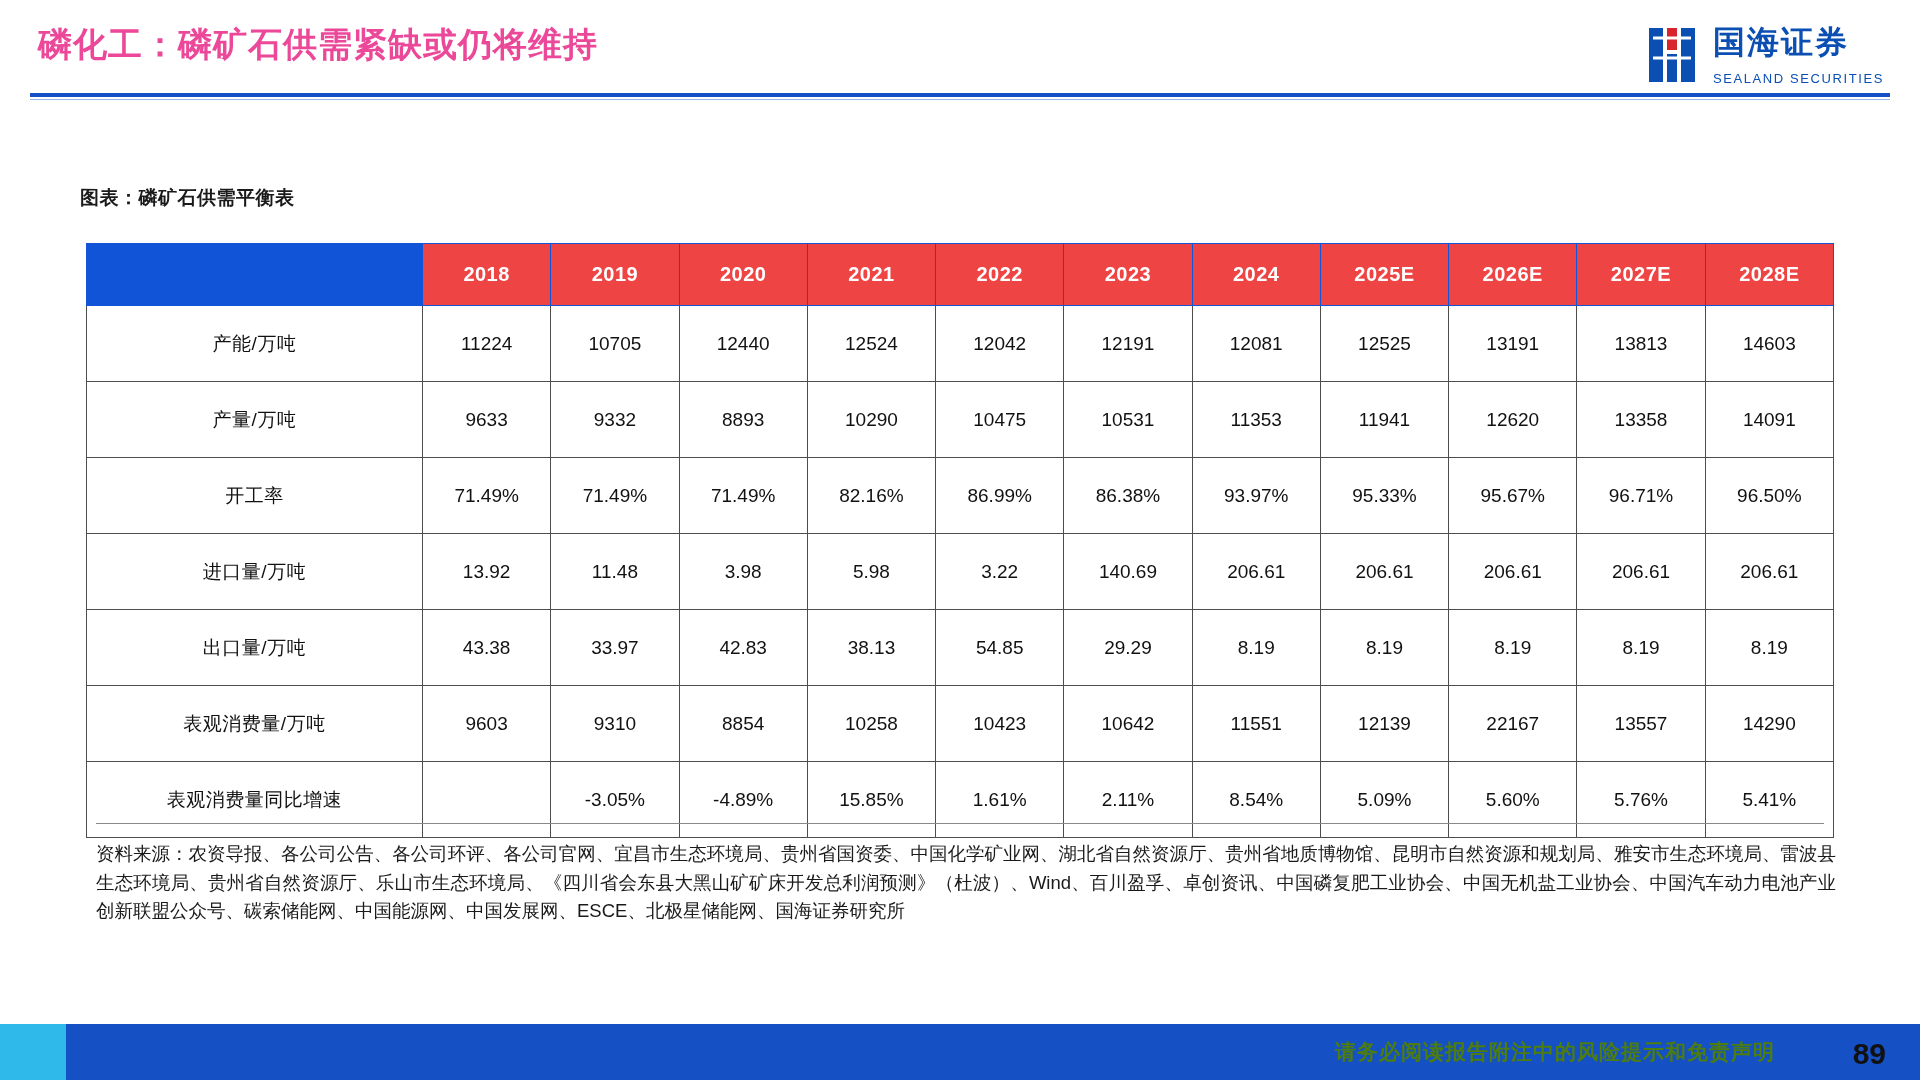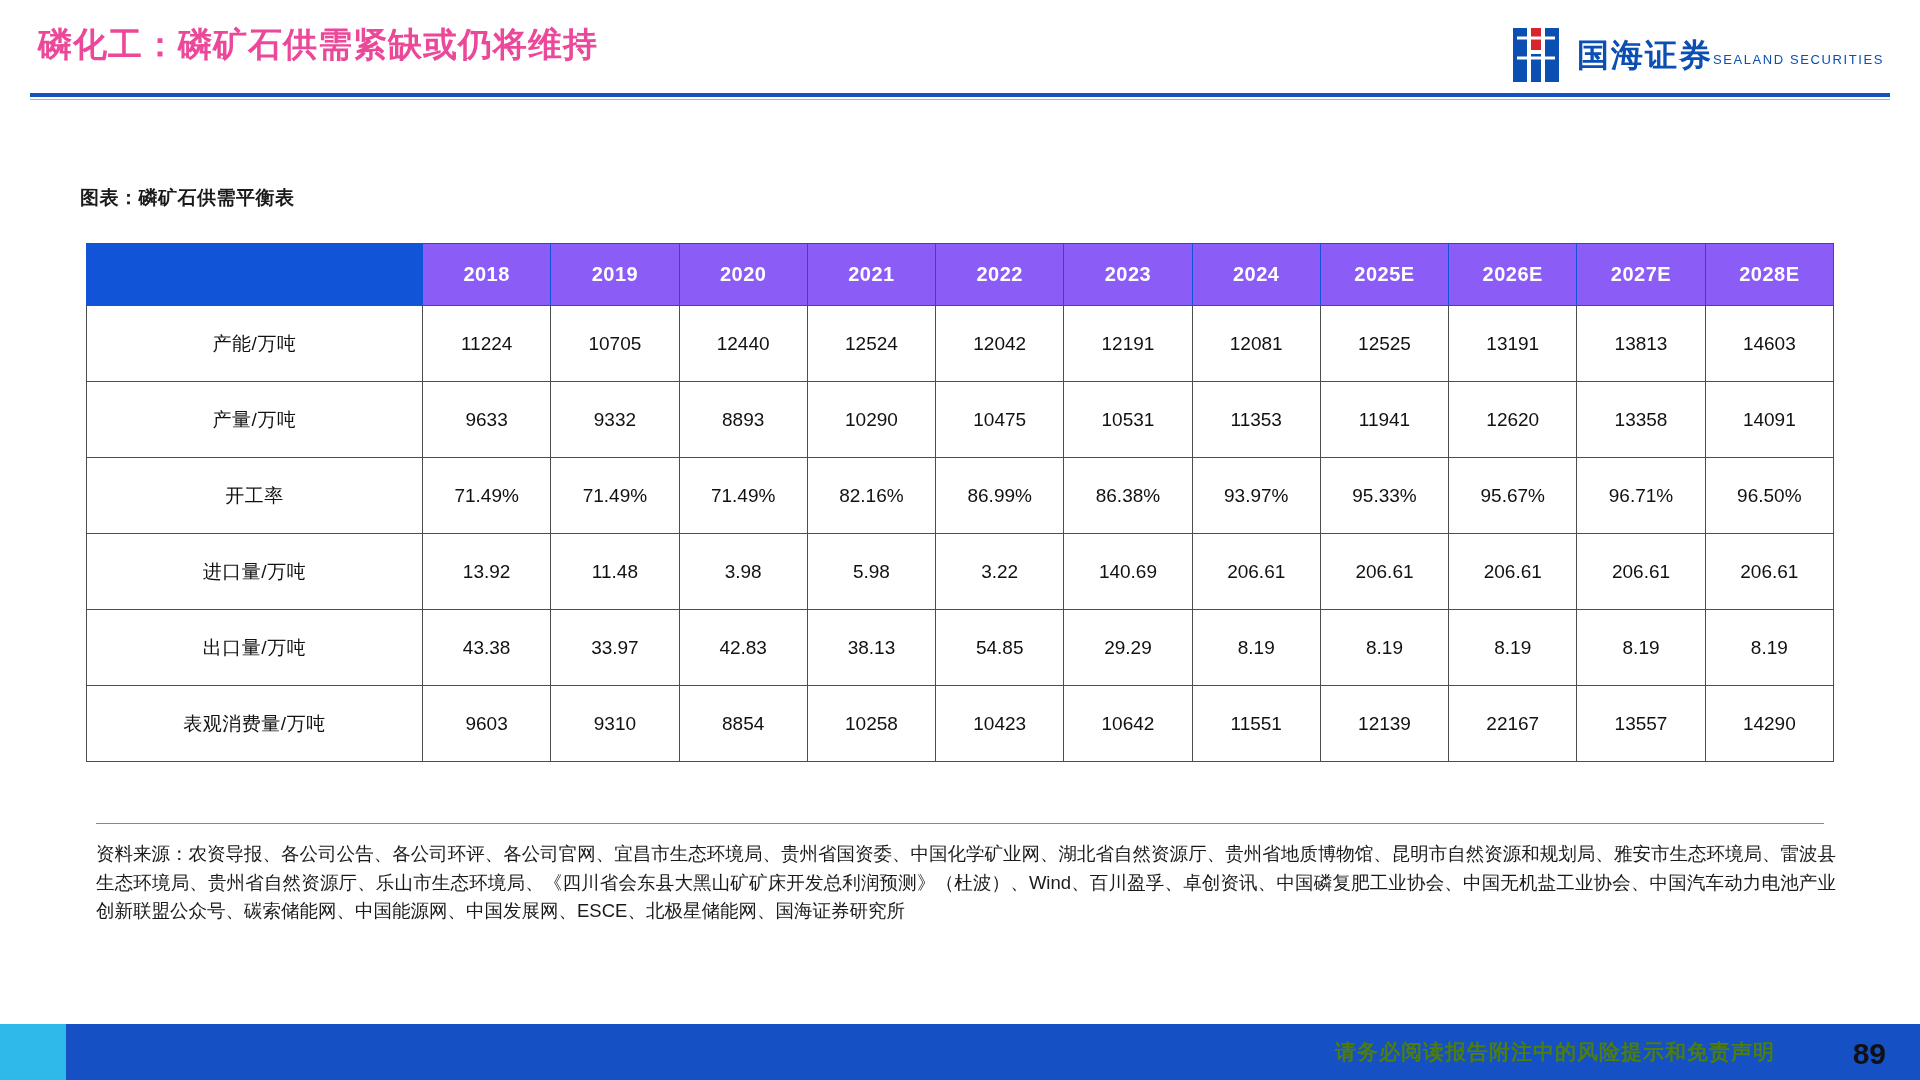--- a/index.html
+++ b/index.html
@@ -50,21 +50,21 @@
     display: flex;
     align-items: center;
     gap: 12px;
   }
   .logo-mark {
     width: 58px; height: 62px;
     position: relative;
   }
   .logo-text {
     display: flex;
-    flex-direction: row;
+    flex-direction: column;
     justify-content: center;
     line-height: 1;
   }
   .logo-cn {
     font-size: 32px;
     font-weight: bold;
     color: #0b4fb3;
     letter-spacing: 2px;
   }
   .logo-en {
@@ -98,21 +98,21 @@
   table.data th, table.data td {
     border: 1px solid #4d4d4d;
     text-align: center;
     vertical-align: middle;
     font-size: 19px;
     color: #111111;
     height: 76px;
     padding: 0 2px;
   }
   table.data thead th {
-    background: #8b5cf6;
+    background: #ef4444;
     color: #ffffff;
     font-weight: bold;
     font-size: 20px;
     height: 62px;
     border-color: #1154d8;
     letter-spacing: 0.5px;
   }
   table.data thead th.rowhead-blank {
     background: #1154d8;
     border-color: #1154d8;
@@ -311,20 +311,34 @@
           <td>8854</td>
           <td>10258</td>
           <td>10423</td>
           <td>10642</td>
           <td>11551</td>
           <td>12139</td>
           <td>22167</td>
           <td>13557</td>
           <td>14290</td>
         </tr>
+        <tr>
+          <td class="rowlabel">表观消费量同比增速</td>
+          <td></td>
+          <td>-3.05%</td>
+          <td>-4.89%</td>
+          <td>15.85%</td>
+          <td>1.61%</td>
+          <td>2.11%</td>
+          <td>8.54%</td>
+          <td>5.09%</td>
+          <td>5.60%</td>
+          <td>5.76%</td>
+          <td>5.41%</td>
+        </tr>
       </tbody>
     </table>
   </div>
 
   <div class="source-rule"></div>
   <div class="source">资料来源：农资导报、各公司公告、各公司环评、各公司官网、宜昌市生态环境局、贵州省国资委、中国化学矿业网、湖北省自然资源厅、贵州省地质博物馆、昆明市自然资源和规划局、雅安市生态环境局、雷波县生态环境局、贵州省自然资源厅、乐山市生态环境局、《四川省会东县大黑山矿矿床开发总利润预测》（杜波）、Wind、百川盈孚、卓创资讯、中国磷复肥工业协会、中国无机盐工业协会、中国汽车动力电池产业创新联盟公众号、碳索储能网、中国能源网、中国发展网、ESCE、北极星储能网、国海证券研究所</div>
 
   <div class="footer-bar">
     <div class="footer-accent"></div>
   </div>

